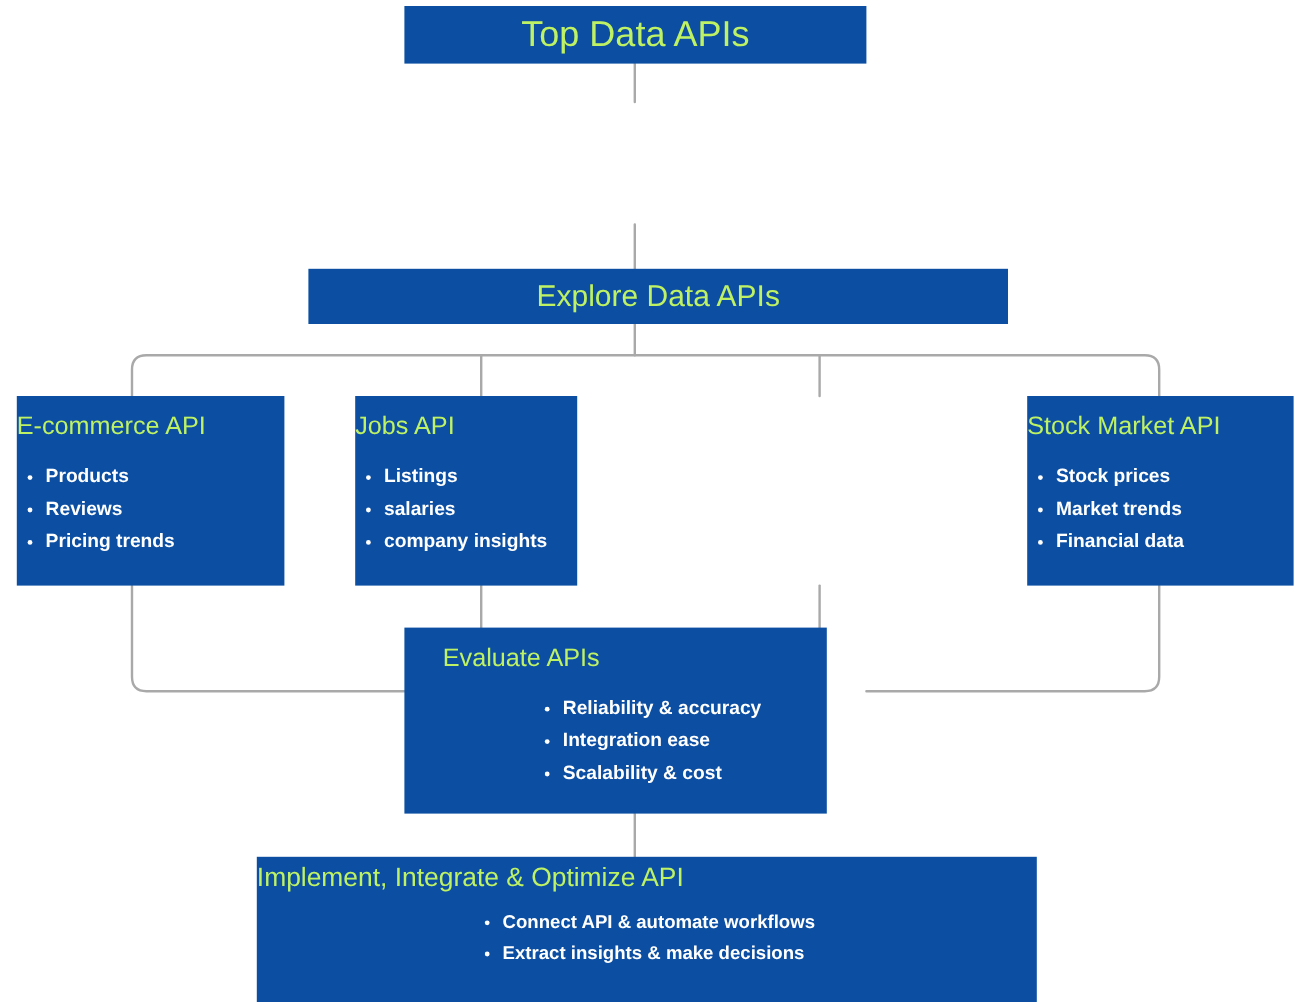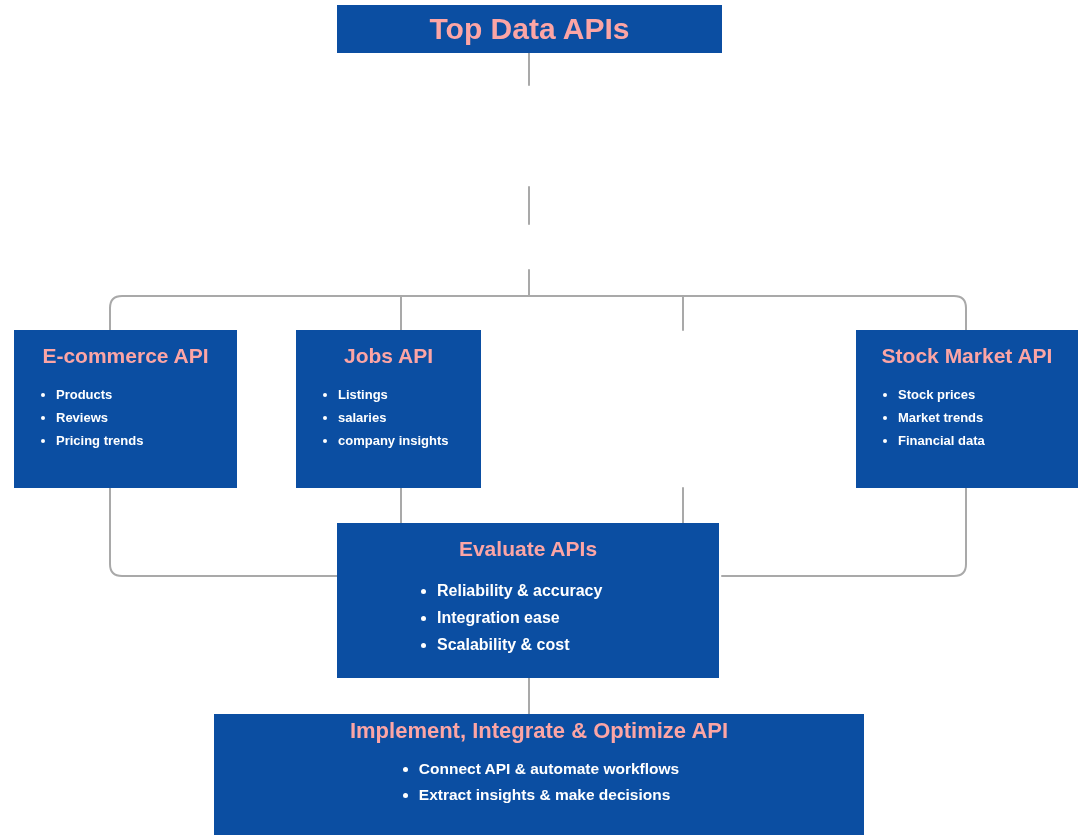--- a/index.html
+++ b/index.html
@@ -22,23 +22,22 @@
     z-index: 0;
   }
   .node {
     position: absolute;
     background: #0b4ea2;
     color: #ffffff;
     box-sizing: border-box;
     z-index: 1;
   }
   .node .title {
-    font-weight: bold;
-    text-align: center;
-    color: #fca5a5;
+    font-weight: normal;
+    color: #bef264;
   }
   .node ul {
     margin: 0;
     padding: 0 0 0 44px;
     list-style: disc;
   }
   .node ul li {
     margin: 4px 0;
     line-height: 1.45;
   }
@@ -52,28 +51,28 @@
   .n-define .title { font-size: 21px; margin-bottom: 8px; }
   .n-define ul { padding-left: 30px; font-size: 16px; font-weight: normal; }
 
   
   .n-explore { left: 257px; top: 224px; width: 583px; height: 46px; display:flex; align-items:center; justify-content:center; }
   .n-explore .title { font-size: 25px; }
 
   
   .branch { top: 330px; height: 158px; padding-top: 14px; }
   .branch .title { font-size: 21px; margin-bottom: 18px; }
-  .branch ul { font-size: 13px; font-weight: bold; padding-left: 42px; }
+  .branch ul { font-size: 16px; font-weight: bold; padding-left: 24px; }
   .n-ecommerce { left: 14px;  width: 223px; }
   .n-jobs      { left: 296px; width: 185px; }
   .n-cardamage { left: 572px; width: 223px; }
   .n-stock     { left: 856px; width: 222px; }
 
   
-  .n-evaluate { left: 337px; top: 523px; width: 382px; height: 155px; padding-top: 14px; }
+  .n-evaluate { left: 337px; top: 523px; width: 352px; height: 155px; padding-top: 14px; padding-left: 32px; }
   .n-evaluate .title { font-size: 21px; margin-bottom: 18px; }
   .n-evaluate ul { font-size: 16px; font-weight: bold; padding-left: 100px; }
 
   
   .n-implement { left: 214px; top: 714px; width: 650px; height: 121px; padding-top: 4px; }
   .n-implement .title { font-size: 22px; margin-bottom: 14px; }
   .n-implement ul { font-size: 15.5px; font-weight: bold; width: fit-content; margin: 0 auto; padding-left: 20px; }
 </style>
 </head>
 <body>
@@ -101,20 +100,23 @@
 
       <path d="M529 678 V714"></path>
     </g>
   </svg>
 
   <div class="node n-top">
     <div class="title">Top Data APIs</div>
   </div>
 
 
+  <div class="node n-explore">
+    <div class="title">Explore Data APIs</div>
+  </div>
 
   <div class="node branch n-ecommerce">
     <div class="title">E-commerce API</div>
     <ul>
       <li>Products</li>
       <li>Reviews</li>
       <li>Pricing trends</li>
     </ul>
   </div>
 

